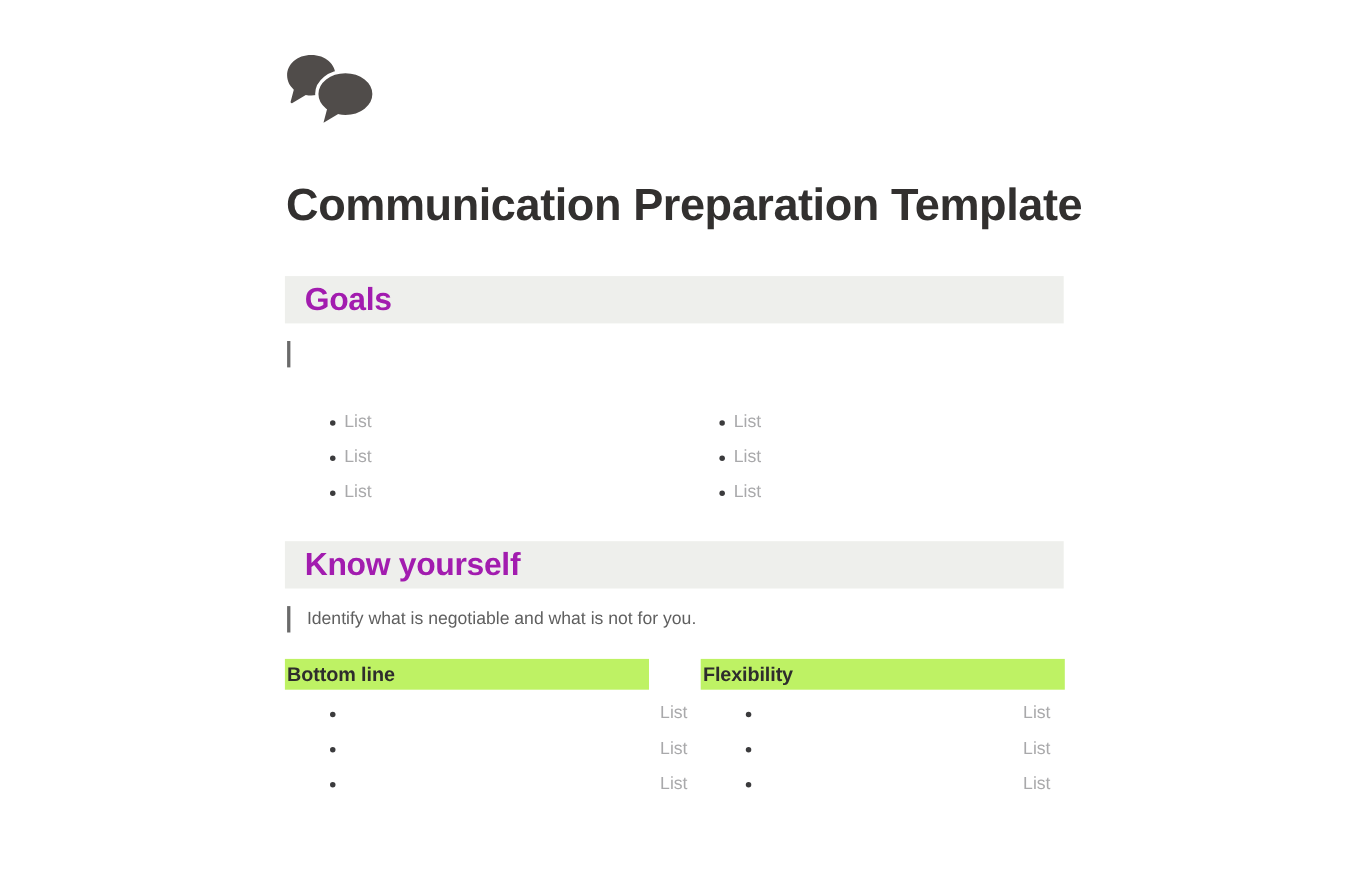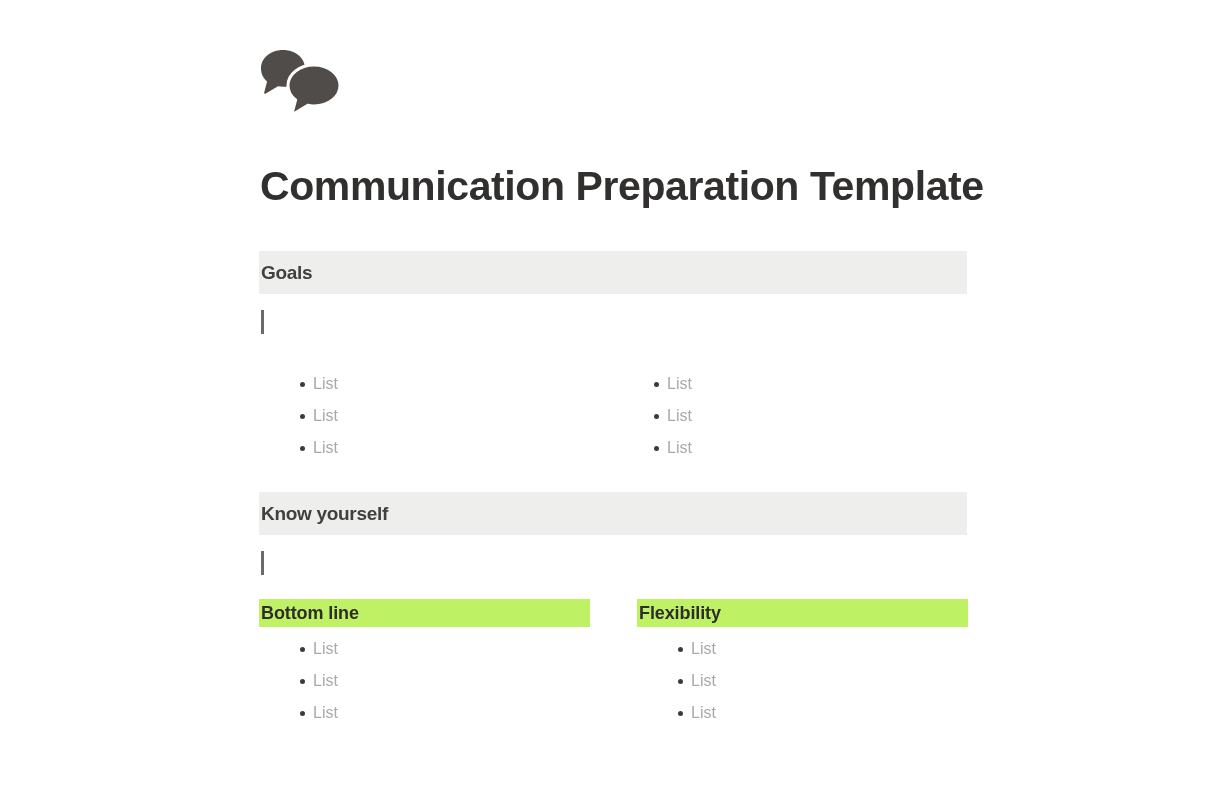--- a/index.html
+++ b/index.html
@@ -61,26 +61,26 @@
   }
   .section-head {
     background: #eeefec;
     height: 43px;
     box-sizing: border-box;
     padding: 0 0 0 2px;
     display: flex;
     align-items: center;
   }
   .section-head h2 {
-    margin: 0;
-    font-size: 19px;
+    margin: 16px;
+    font-size: 29px;
     line-height: 30px;
     font-weight: bold;
     letter-spacing: -0.3px;
-    color: #404040;
+    color: #a21caf;
   }
 
   
   .callout {
     margin-top: 16px;
     position: relative;
     padding-left: 20px;
     min-height: 24px;
     display: flex;
     align-items: center;
@@ -212,27 +212,28 @@
             </li>
             <li>
               <span class="bullet"></span>
               <span>List</span>
             </li>
           </ul>
         </div>
       </div>
     </div>
 
-    <div class="section" style="top:492px;">
+    <div class="section" style="top:492px;text-align:right;">
       <div class="section-head">
         <h2>Know yourself</h2>
       </div>
 
       <div class="callout">
         <span class="callout-bar"></span>
+        <span class="callout-text">Identify what is negotiable and what is not for you.</span>
       </div>
 
       <div class="cols" style="margin-top:24px;">
 
         <div class="sub-col">
           <div class="subhead">
             <h3>Bottom line</h3>
           </div>
           <ul class="list">
             <li>

